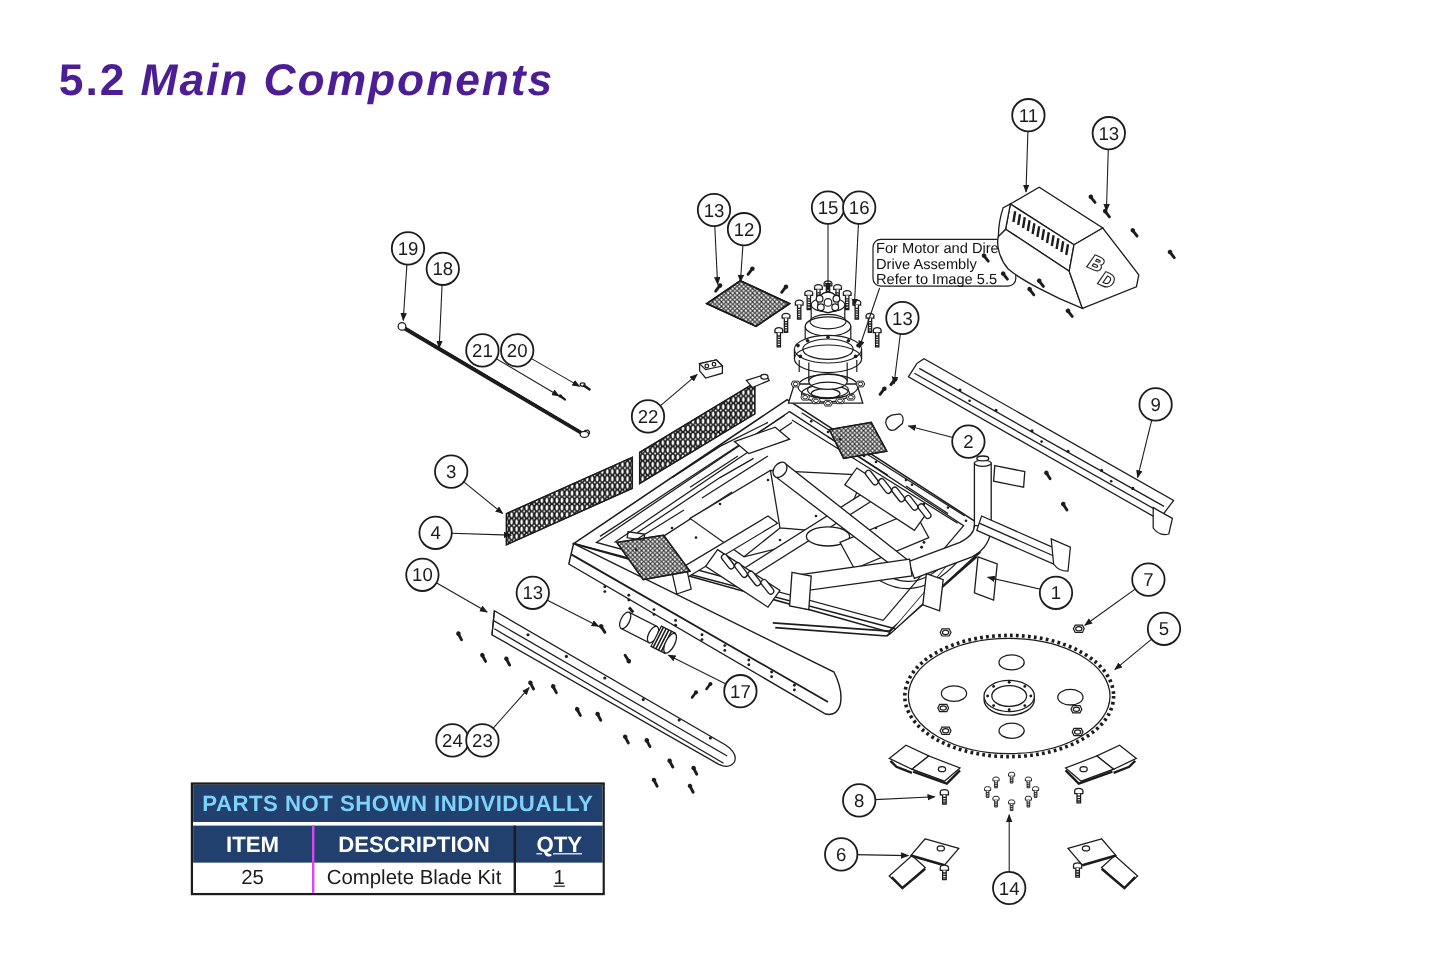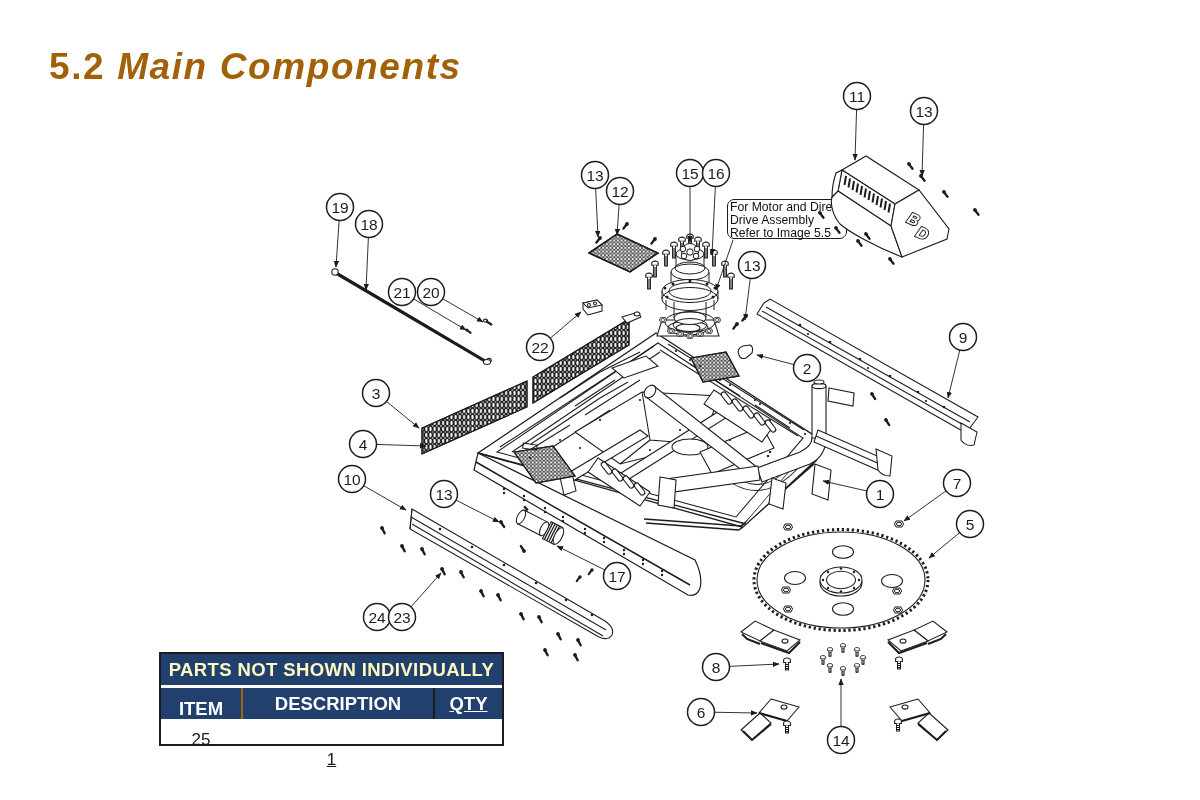--- a/index.html
+++ b/index.html
@@ -1,44 +1,45 @@
 <!DOCTYPE html>
 <html><head>
 <meta charset="utf-8">
 <style>
   html,body{margin:0;padding:0;}
   body{width:1200px;height:800px;background:#fff;font-family:"Liberation Sans",sans-serif;overflow:hidden;position:relative;}
-  .title{position:absolute;left:49px;top:46px;color:#a16207;font-size:37px;font-weight:bold;white-space:nowrap;letter-spacing:1.6px;}
+  .title{position:absolute;left:49px;top:46px;color:#4c1d95;font-size:37px;font-weight:bold;white-space:nowrap;letter-spacing:1.6px;}
   .title .it{font-style:italic;}
   .tbl{position:absolute;left:159px;top:652px;width:345px;border:2.5px solid #1c1c1c;box-sizing:border-box;}
-  .tr1{height:31px;background:#21406e;color:#fef9c3;font-weight:bold;font-size:18.5px;display:flex;align-items:center;justify-content:center;letter-spacing:.4px;}
+  .tr1{height:31px;background:#21406e;color:#7dd3fc;font-weight:bold;font-size:18.5px;display:flex;align-items:center;justify-content:center;letter-spacing:.4px;}
   .gap{height:3px;background:#fff;}
   .tr2{height:31px;background:#21406e;color:#fff;font-weight:bold;font-size:18.5px;display:flex;}
   .tr2 div{display:flex;align-items:center;justify-content:center;box-sizing:border-box;}
-  .tr3{height:25px;background:#fff;color:#1c1c1c;font-size:17px;display:flex;flex-direction:column;}
+  .tr3{height:25px;background:#fff;color:#1c1c1c;font-size:17px;display:flex;}
   .tr3 div{display:flex;align-items:center;justify-content:center;box-sizing:border-box;}
-  .c1{width:80px;margin-top:11px;}
-  .c2{width:194px;border-left:2px solid #a16207;border-right:2px solid #1c1c1c;}
+  .c1{width:99px;}
+  .c2{width:170px;border-left:2px solid #d946ef;border-right:2px solid #1c1c1c;}
   .c3{flex:1;text-decoration:underline;}
   .note{position:absolute;left:699px;top:199px;width:114px;height:36px;border:1.6px solid #1c1c1c;border-radius:7px;padding:1px 2px;font-size:12.2px;line-height:13.2px;color:#111;white-space:nowrap;margin-left:28px;}
   svg{position:absolute;left:0;top:0;}
 </style>
 </head>
 <body>
 <div class="title">5.2 <span class="it">Main Components</span></div>
 <div class="tbl">
   <div class="tr1">PARTS NOT SHOWN INDIVIDUALLY</div>
   <div class="gap"></div>
   <div class="tr2">
       <div class="c1">ITEM</div>
       <div class="c2">DESCRIPTION</div>
       <div class="c3">QTY</div>
     </div>
   <div class="tr3">
       <div class="c1">25</div>
+      <div class="c2">Complete Blade Kit</div>
       <div class="c3">1</div>
     </div>
 </div>
 <div class="note">For Motor and Direct<br>Drive Assembly<br>Refer to Image 5.5</div>
 <svg width="1200" height="800" viewBox="0 0 1200 800" fill="none" stroke="#1c1c1c" stroke-width="1.05">
 <defs>
   <pattern id="mesh" width="3.7" height="3.7" patternUnits="userSpaceOnUse">
     <circle cx="1.85" cy="1.85" r="1.35" fill="none" stroke="#1c1c1c" stroke-width="0.85"></circle>
   </pattern>
   <pattern id="chain" width="4.2" height="12" patternUnits="userSpaceOnUse">

